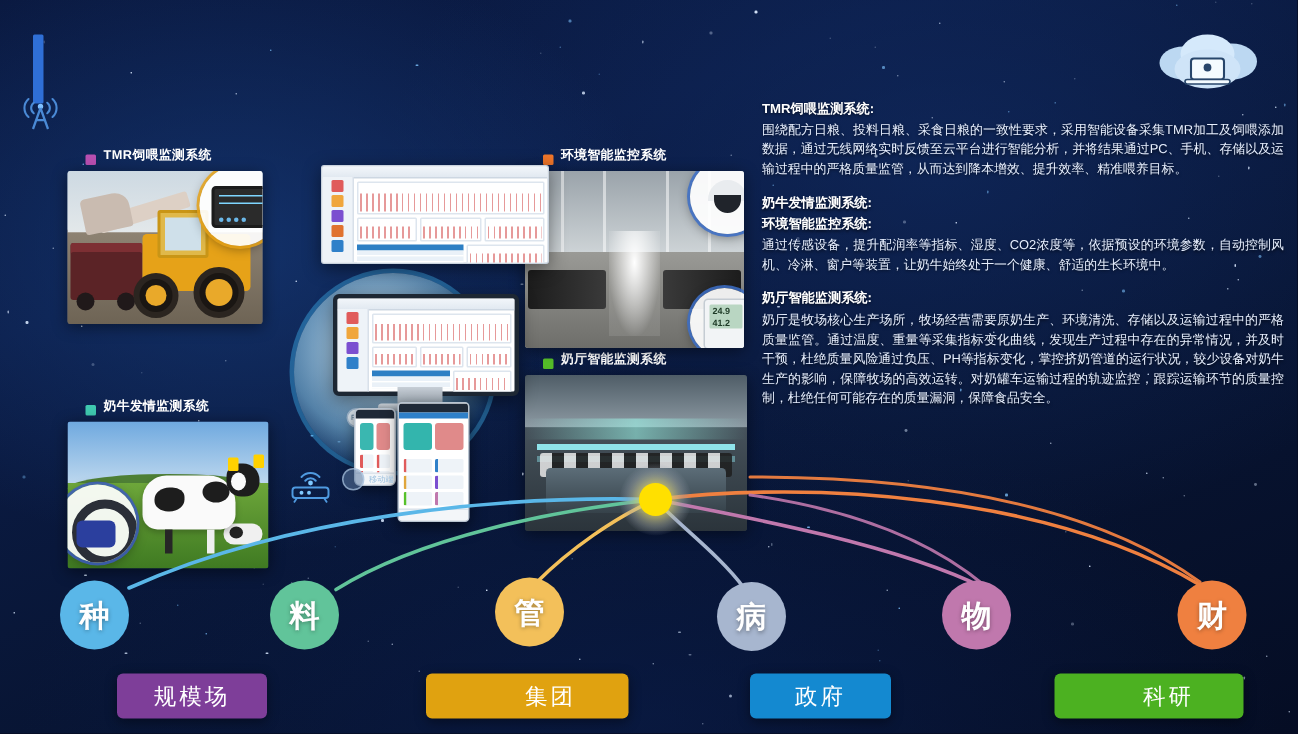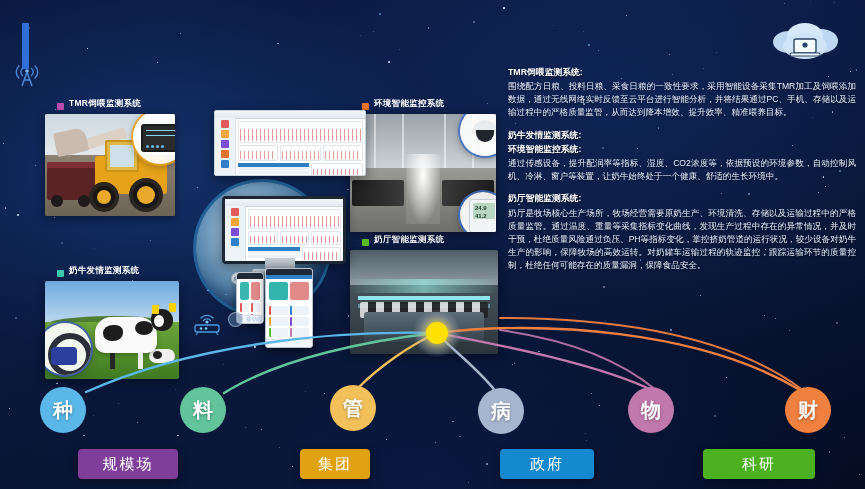--- a/index.html
+++ b/index.html
@@ -668,27 +668,27 @@
         <span>物</span>
       </div>
       <div class="node" style="left: 785px; top: 387px; background: rgb(239, 128, 64);">
         <span>财</span>
       </div>
     </div>
   <div id="tags-layer">
       <div class="tag" style="left: 78px; top: 449px; width: 100px; background: rgb(126, 62, 153);">
         <span>规模场</span>
       </div>
-      <div class="tag" style="left: 300px; top: 449px; width: 70px; background: rgb(224, 162, 16);">
+      <div class="tag" style="left: 284px; top: 449px; width: 104px; background: rgb(224, 162, 16); padding-left: 31px;">
         <span>集团</span>
       </div>
       <div class="tag" style="left: 500px; top: 449px; width: 94px; background: rgb(20, 137, 208);">
         <span>政府</span>
       </div>
-      <div class="tag" style="left: 703px; top: 449px; width: 112px; background: rgb(76, 177, 33);">
+      <div class="tag" style="left: 703px; top: 449px; width: 100px; background: rgb(76, 177, 33); padding-left: 26px;">
         <span>科研</span>
       </div>
     </div>
 
   <div class="rtxt" id="rtxt">
       <h4>TMR饲喂监测系统:</h4>
       <p>围绕配方日粮、投料日粮、采食日粮的一致性要求，采用智能设备采集TMR加工及饲喂添加数据，通过无线网络实时反馈至云平台进行智能分析，并将结果通过PC、手机、存储以及运输过程中的严格质量监管，从而达到降本增效、提升效率、精准喂养目标。</p>
       <h4>奶牛发情监测系统:</h4>
       <h4>环境智能监控系统:</h4>
       <p>通过传感设备，提升配润率等指标、湿度、CO2浓度等，依据预设的环境参数，自动控制风机、冷淋、窗户等装置，让奶牛始终处于一个健康、舒适的生长环境中。</p>

